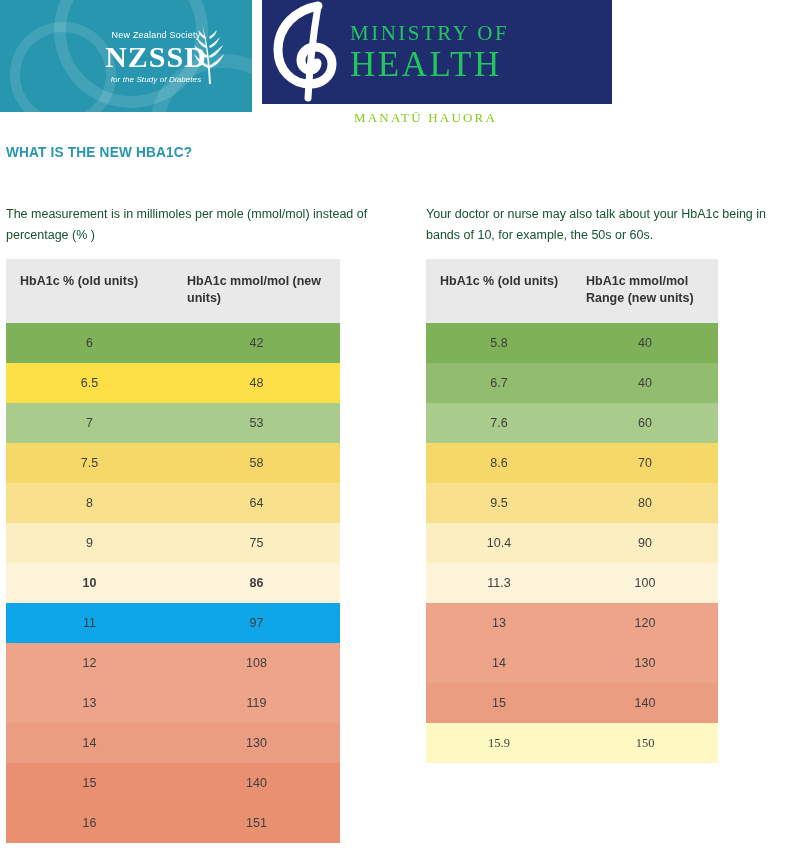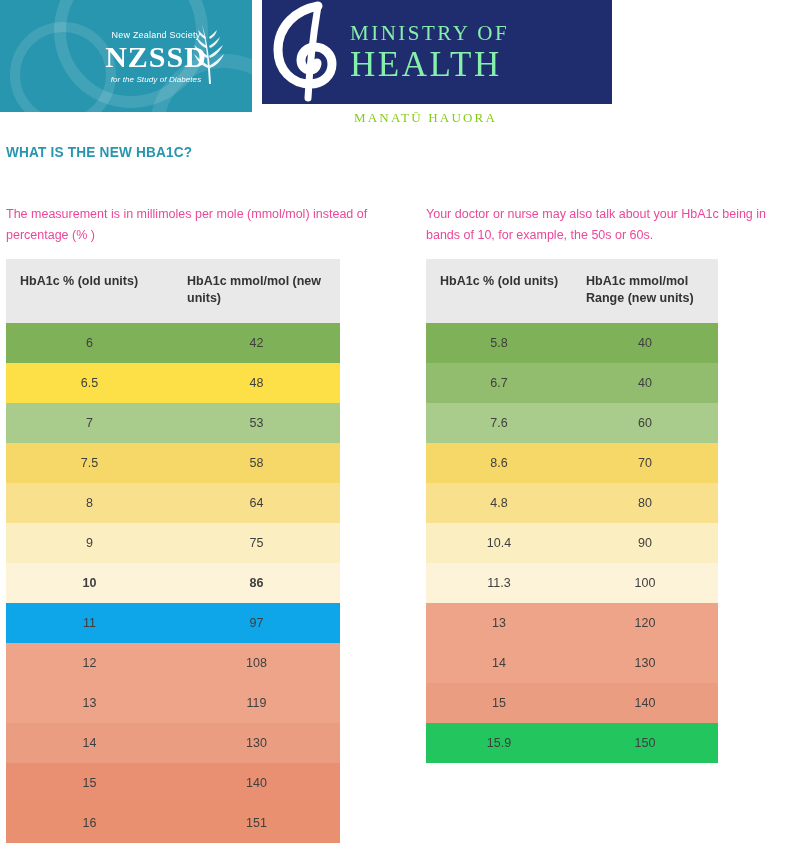--- a/index.html
+++ b/index.html
@@ -109,21 +109,21 @@
     display: flex;
     align-items: center;
   }
   .koru {
     width: 84px;
     height: 104px;
     flex: none;
     position: relative;
   }
   .moh-text {
-    color: #86efac;
+    color: #22c55e;
     font-family: "Liberation Serif", serif;
     line-height: 1.0;
     padding-left: 4px;
   }
   .moh-line1 {
     font-size: 21px;
     letter-spacing: 2.5px;
   }
   .moh-line2 {
     font-size: 35px;
@@ -157,21 +157,21 @@
     display: flex;
     margin-top: 44px;
     padding-left: 6px;
   }
   .col-left { width: 420px; flex: none; }
   .col-right { width: 374px; flex: none; }
 
   .intro {
     font-size: 12.5px;
     line-height: 1.65;
-    color: #ec4899;
+    color: #14532d;
     margin: 0 0 14px 0;
   }
   .col-right .intro { padding-left: 0; }
 
   table.ref {
     border-collapse: collapse;
     table-layout: fixed;
   }
   table.ref.left { width: 334px; }
   table.ref.right { width: 292px; }
@@ -343,21 +343,21 @@
             </tr>
             <tr style="background: rgb(169, 203, 139);">
               <td>7.6</td>
               <td>60</td>
             </tr>
             <tr style="background: rgb(246, 216, 105);">
               <td>8.6</td>
               <td>70</td>
             </tr>
             <tr style="background: rgb(248, 224, 140);">
-              <td>4.8</td>
+              <td>9.5</td>
               <td>80</td>
             </tr>
             <tr style="background: rgb(251, 238, 192);">
               <td>10.4</td>
               <td>90</td>
             </tr>
             <tr style="background: rgb(253, 243, 216);">
               <td>11.3</td>
               <td>100</td>
             </tr>
@@ -366,21 +366,21 @@
               <td>120</td>
             </tr>
             <tr style="background: rgb(237, 164, 137);">
               <td>14</td>
               <td>130</td>
             </tr>
             <tr style="background: rgb(235, 157, 129);">
               <td>15</td>
               <td>140</td>
             </tr>
-            <tr style="background: #22c55e;">
+            <tr style="background: #fef9c3; font-family: Liberation Serif, serif;">
               <td>15.9</td>
               <td>150</td>
             </tr>
           </tbody>
       </table>
     </div>
 
   </div>
 
 </div>

